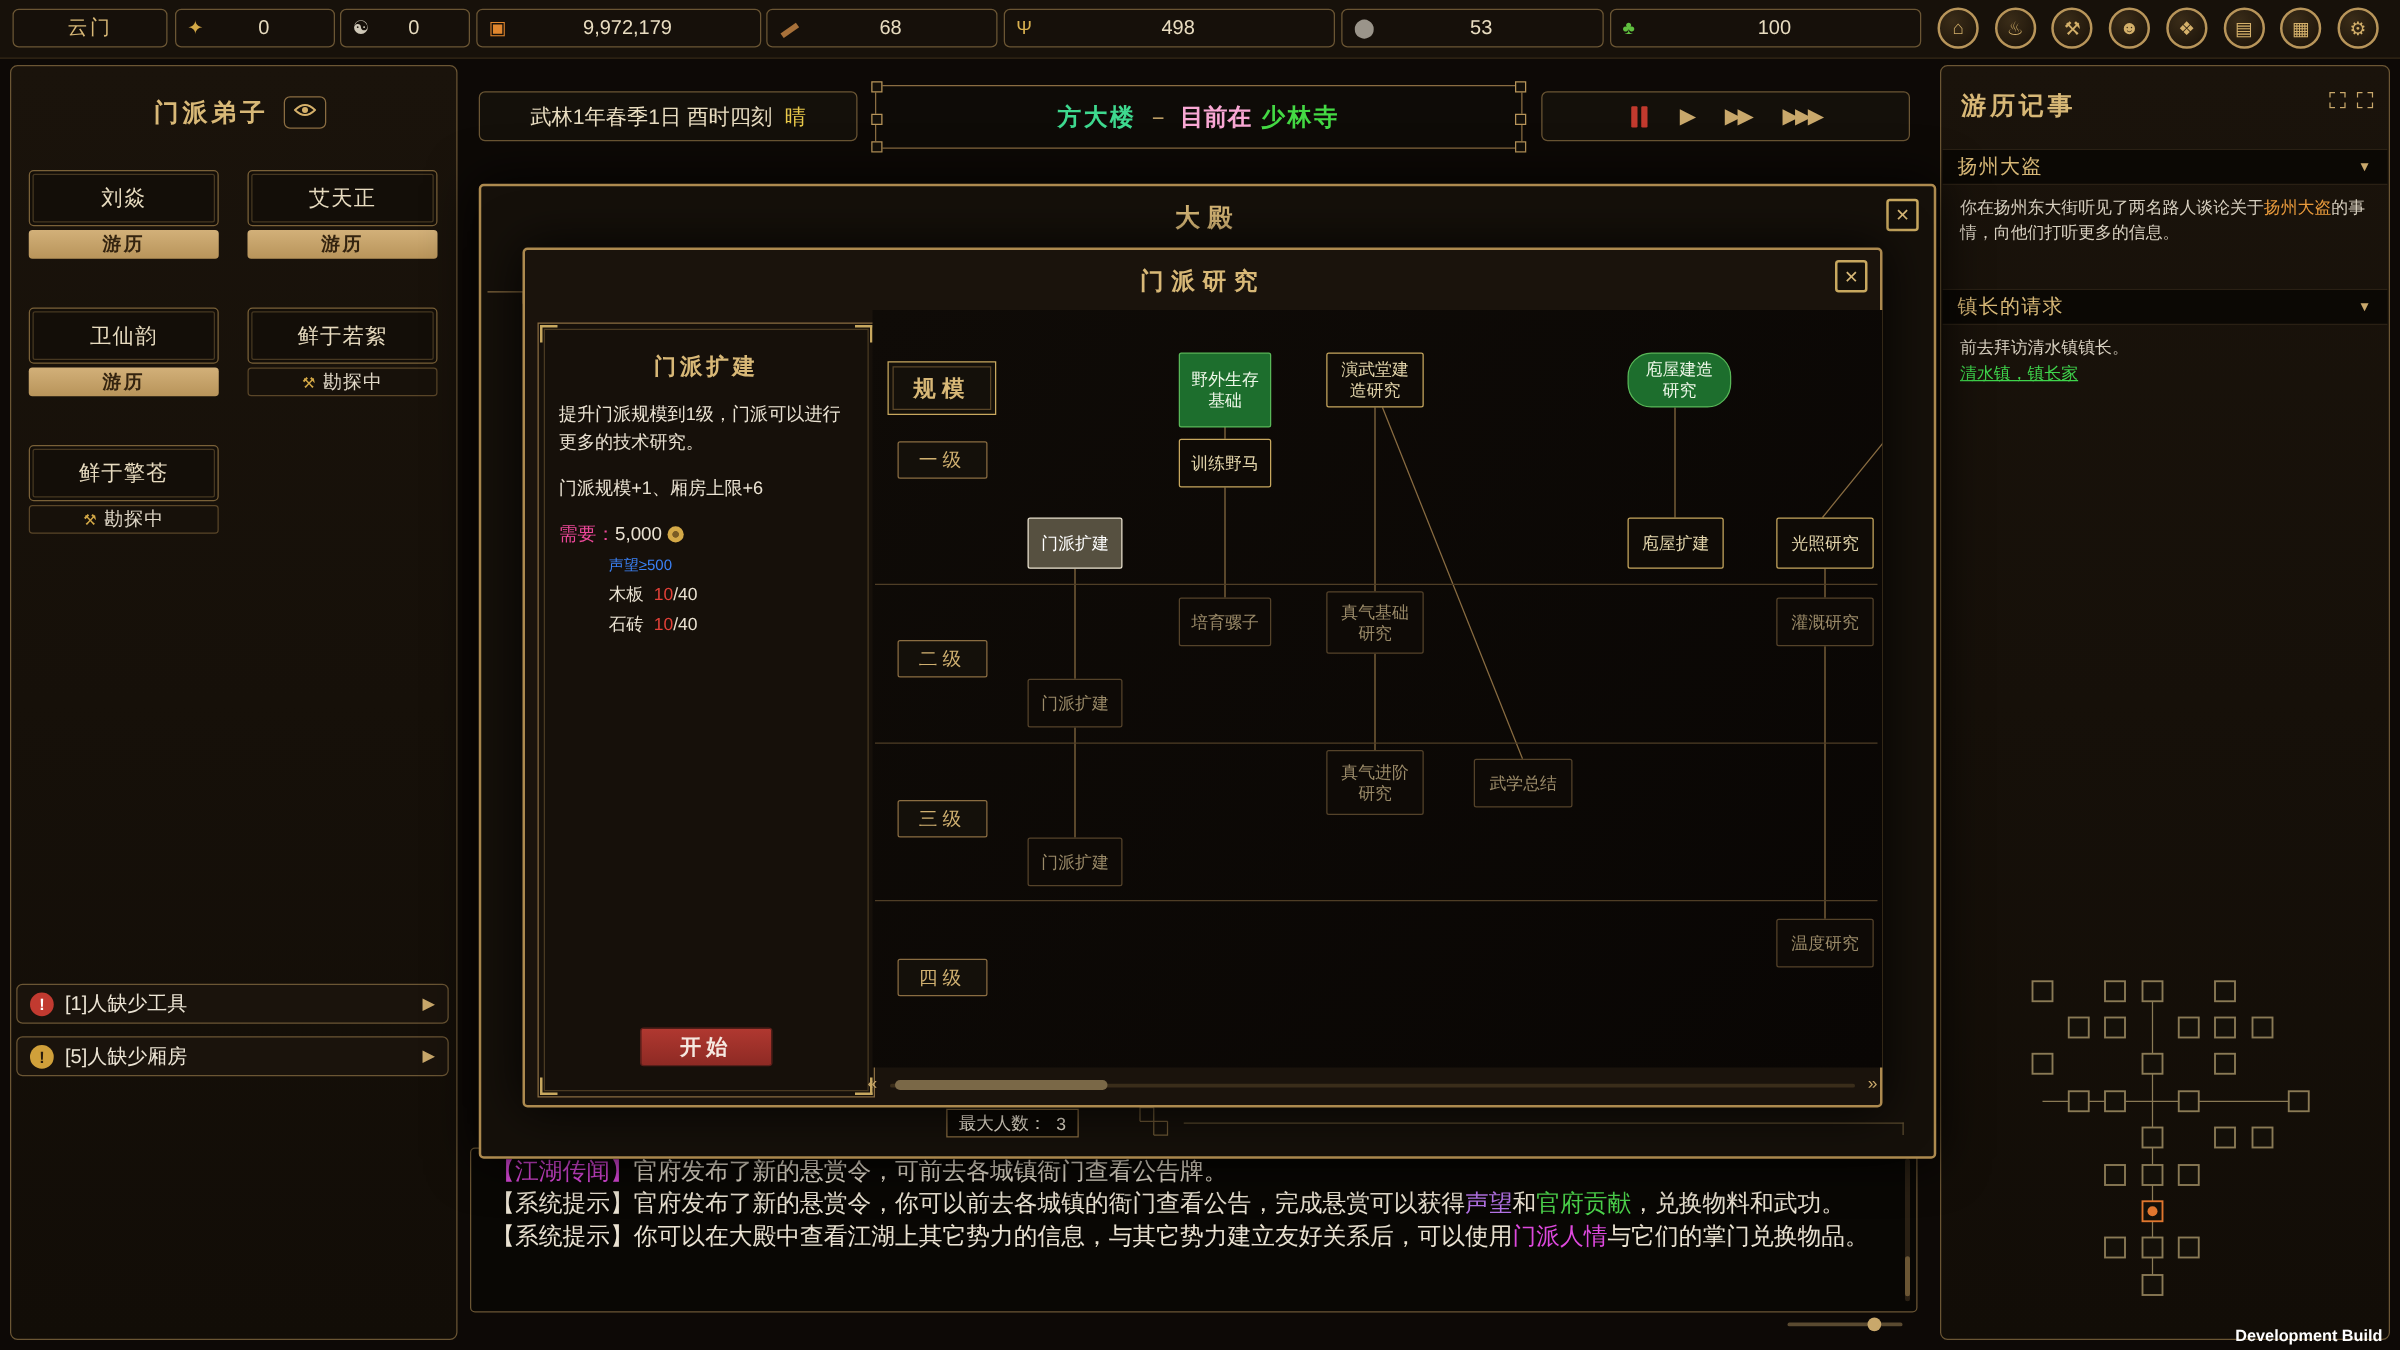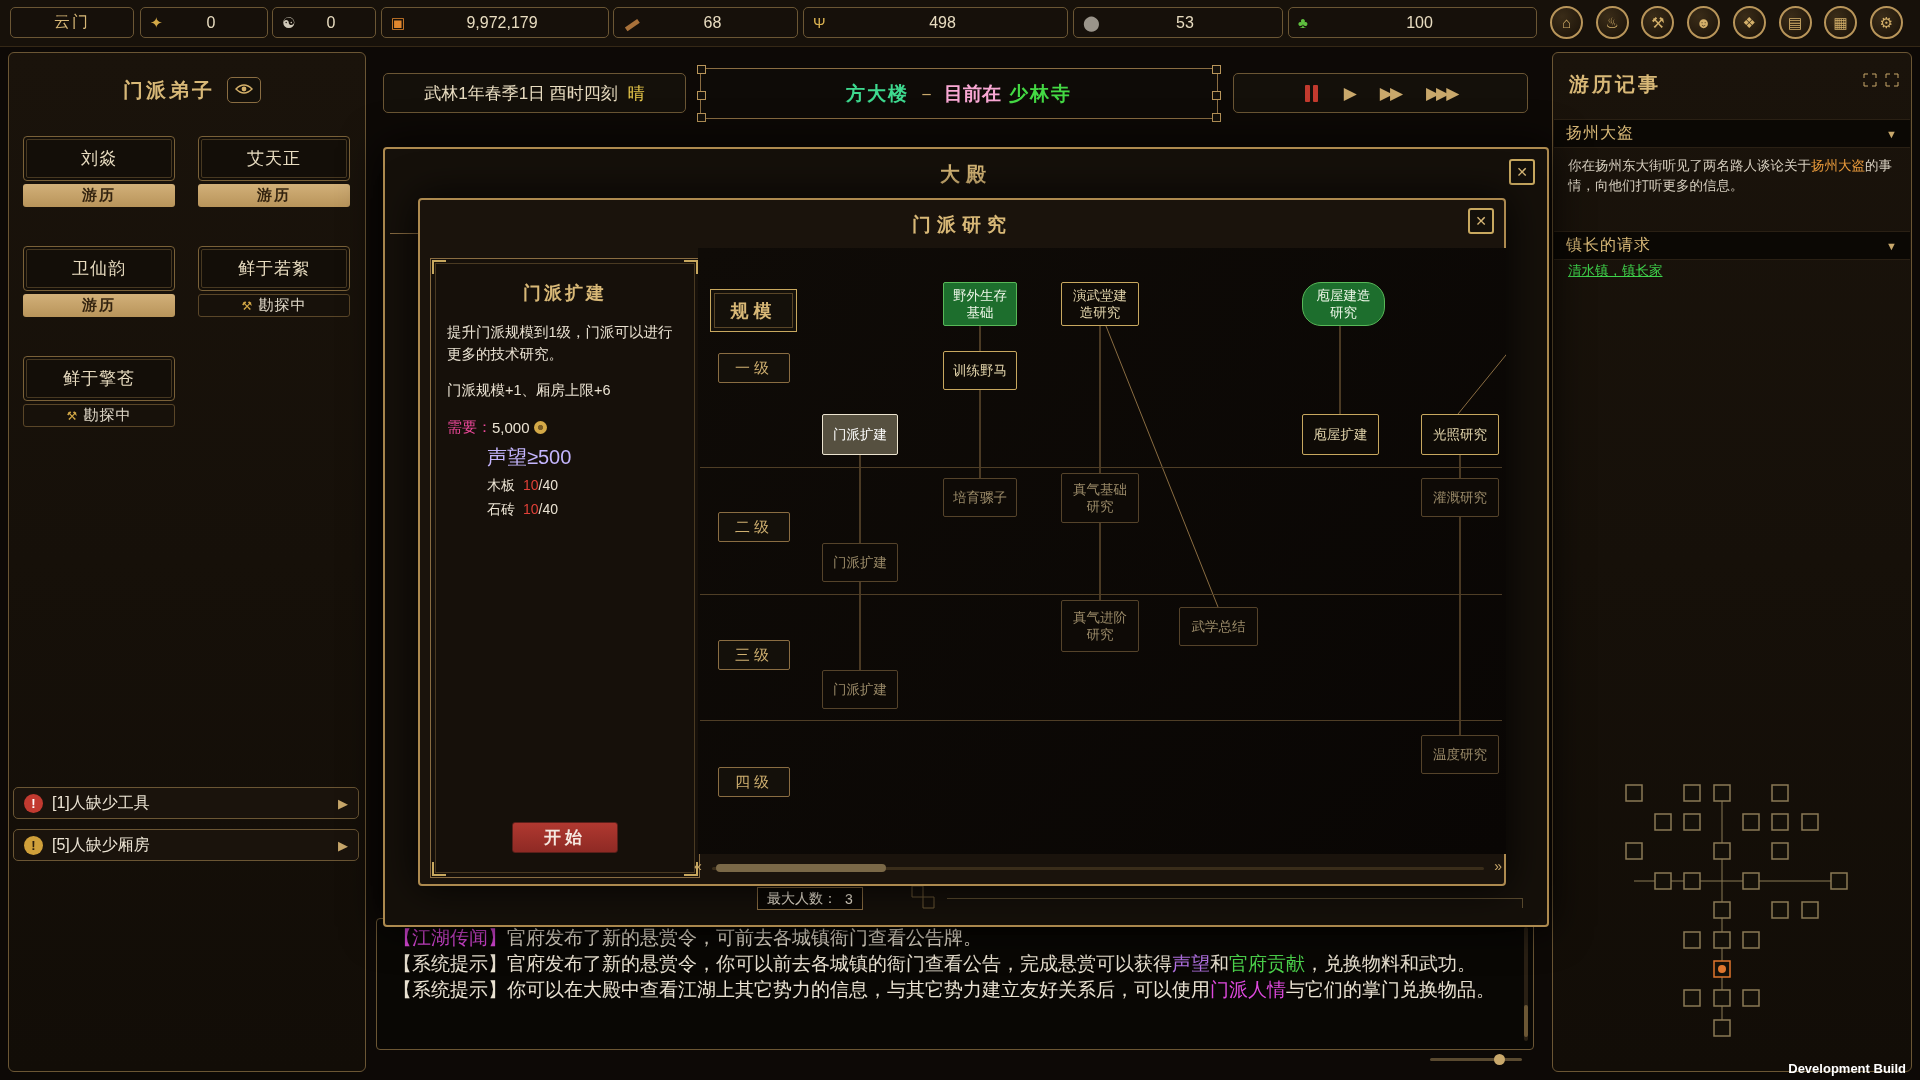--- a/index.html
+++ b/index.html
@@ -103,21 +103,21 @@
   .corner.tr{top:1px;right:1px;border-top-width:2px;border-right-width:2px;}
   .corner.bl{bottom:1px;left:1px;border-bottom-width:2px;border-left-width:2px;}
   .corner.br{bottom:1px;right:1px;border-bottom-width:2px;border-right-width:2px;}
   #detail-title{text-align:center;color:#d8b877;font-size:18px;font-weight:bold;letter-spacing:3px;margin-top:4px;}
   #detail-desc{margin-top:16px;font-size:14.5px;line-height:22px;color:#eae2d2;}
   #detail-effect{margin-top:16px;font-size:14.5px;color:#eae2d2;}
   #cost-row{margin-top:18px;font-size:15px;display:flex;align-items:center;}
   #cost-label{color:#ec4899;}
   #cost-value{color:#eae2d2;}
   .coin{width:13px;height:13px;border-radius:50%;background:radial-gradient(circle,#7a5c24 26%,#d4a947 32%);display:inline-block;margin-left:4px;}
-  #rep-req{margin:7px 0 0 40px;font-size:20px;color:#c4b5fd;}
+  #rep-req{margin:7px 0 0 40px;font-size:12px;color:#3b82f6;}
   .mat{margin:6px 0 0 40px;font-size:14px;color:#eae2d2;}
   .mat .have{color:#e04038;margin-left:8px;}
   #start-button{margin:auto auto 10px;width:106px;height:31px;box-sizing:border-box;background:linear-gradient(#b03830,#8e2a24);
                 border:1px solid #5a1f1a;border-radius:3px;color:#f5e8e0;font-size:17px;font-weight:bold;letter-spacing:4px;
                 display:flex;align-items:center;justify-content:center;}
 
   
   #tree{position:absolute;left:278px;top:48px;width:808px;height:606px;overflow:hidden;background:linear-gradient(135deg,#0f0b07,#090604);}
   #tree-lines{position:absolute;left:0;top:0;}
   .tnode{position:absolute;box-sizing:border-box;display:flex;align-items:center;justify-content:center;text-align:center;
@@ -296,20 +296,21 @@
       <span class="journal-collapse">▼</span>
     </div>
     <div class="journal-body"><span class="seg ">你在扬州东大街听见了两名路人谈论关于</span><span class="seg orange">扬州大盗</span><span class="seg ">的事情，向他们打听更多的信息。</span></div>
   </div>
 
   <div class="journal-entry" style="top:178px;">
     <div class="journal-header">
       <span>镇长的请求</span>
       <span class="journal-collapse">▼</span>
     </div>
+    <div class="journal-body"><span class="seg ">前去拜访清水镇镇长。</span></div>
     <div class="journal-link">清水镇，镇长家</div>
   </div>
 
   <svg id="minimap" style="position:absolute;left:0;top:700px;" width="360" height="320" viewBox="0 0 360 320">
       <line x1="169" y1="40" x2="169" y2="275" stroke="#8a7a55" stroke-width="1"></line>
       <line x1="81" y1="128" x2="286" y2="128" stroke="#8a7a55" stroke-width="1"></line>
       <rect x="73" y="32" width="16" height="16" fill="#141009" stroke="#8a7a55" stroke-width="1.5"></rect>
       <rect x="131" y="32" width="16" height="16" fill="#141009" stroke="#8a7a55" stroke-width="1.5"></rect>
       <rect x="161" y="32" width="16" height="16" fill="#141009" stroke="#8a7a55" stroke-width="1.5"></rect>
       <rect x="219" y="32" width="16" height="16" fill="#141009" stroke="#8a7a55" stroke-width="1.5"></rect>
@@ -391,21 +392,21 @@
           <line x1="408" y1="78" x2="520" y2="359" stroke="#8a6d42" stroke-width="1"></line>
           <line x1="642" y1="78" x2="642" y2="166" stroke="#8a6d42" stroke-width="1"></line>
           <line x1="760" y1="166" x2="812" y2="102" stroke="#8a6d42" stroke-width="1"></line>
           <line x1="762" y1="207" x2="762" y2="230" stroke="#8a6d42" stroke-width="1"></line>
           <line x1="762" y1="269" x2="762" y2="487" stroke="#8a6d42" stroke-width="1"></line>
           <line x1="162" y1="207" x2="162" y2="295" stroke="#8a6d42" stroke-width="1"></line>
           <line x1="162" y1="334" x2="162" y2="422" stroke="#8a6d42" stroke-width="1"></line>
         </svg>
       <div id="tree-nodes">
         <div id="scale-box">规模</div>
-      <div class="tnode green" style="left: 245px; top: 34px; width: 74px; height: 44px;">野外生存
+      <div class="tnode green" style="left: 245px; top: 34px; width: 74px; height: 60px;">野外生存
 基础</div>
           <div class="tnode bright" style="left: 363px; top: 34px; width: 78px; height: 44px;">演武堂建
 造研究</div>
           <div class="tnode green" style="left: 604px; top: 34px; width: 83px; height: 44px; border-radius: 19px;">庖屋建造
 研究</div>
           <div class="tnode bright" style="left: 245px; top: 103px; width: 74px; height: 39px;">训练野马</div>
           <div class="tnode selected" style="left: 124px; top: 166px; width: 76px; height: 41px;">门派扩建</div>
           <div class="tnode bright" style="left: 604px; top: 166px; width: 77px; height: 41px;">庖屋扩建</div>
           <div class="tnode bright" style="left: 723px; top: 166px; width: 78px; height: 41px;">光照研究</div>
           <div class="tnode dim" style="left: 245px; top: 230px; width: 74px; height: 39px;">培育骡子</div>

